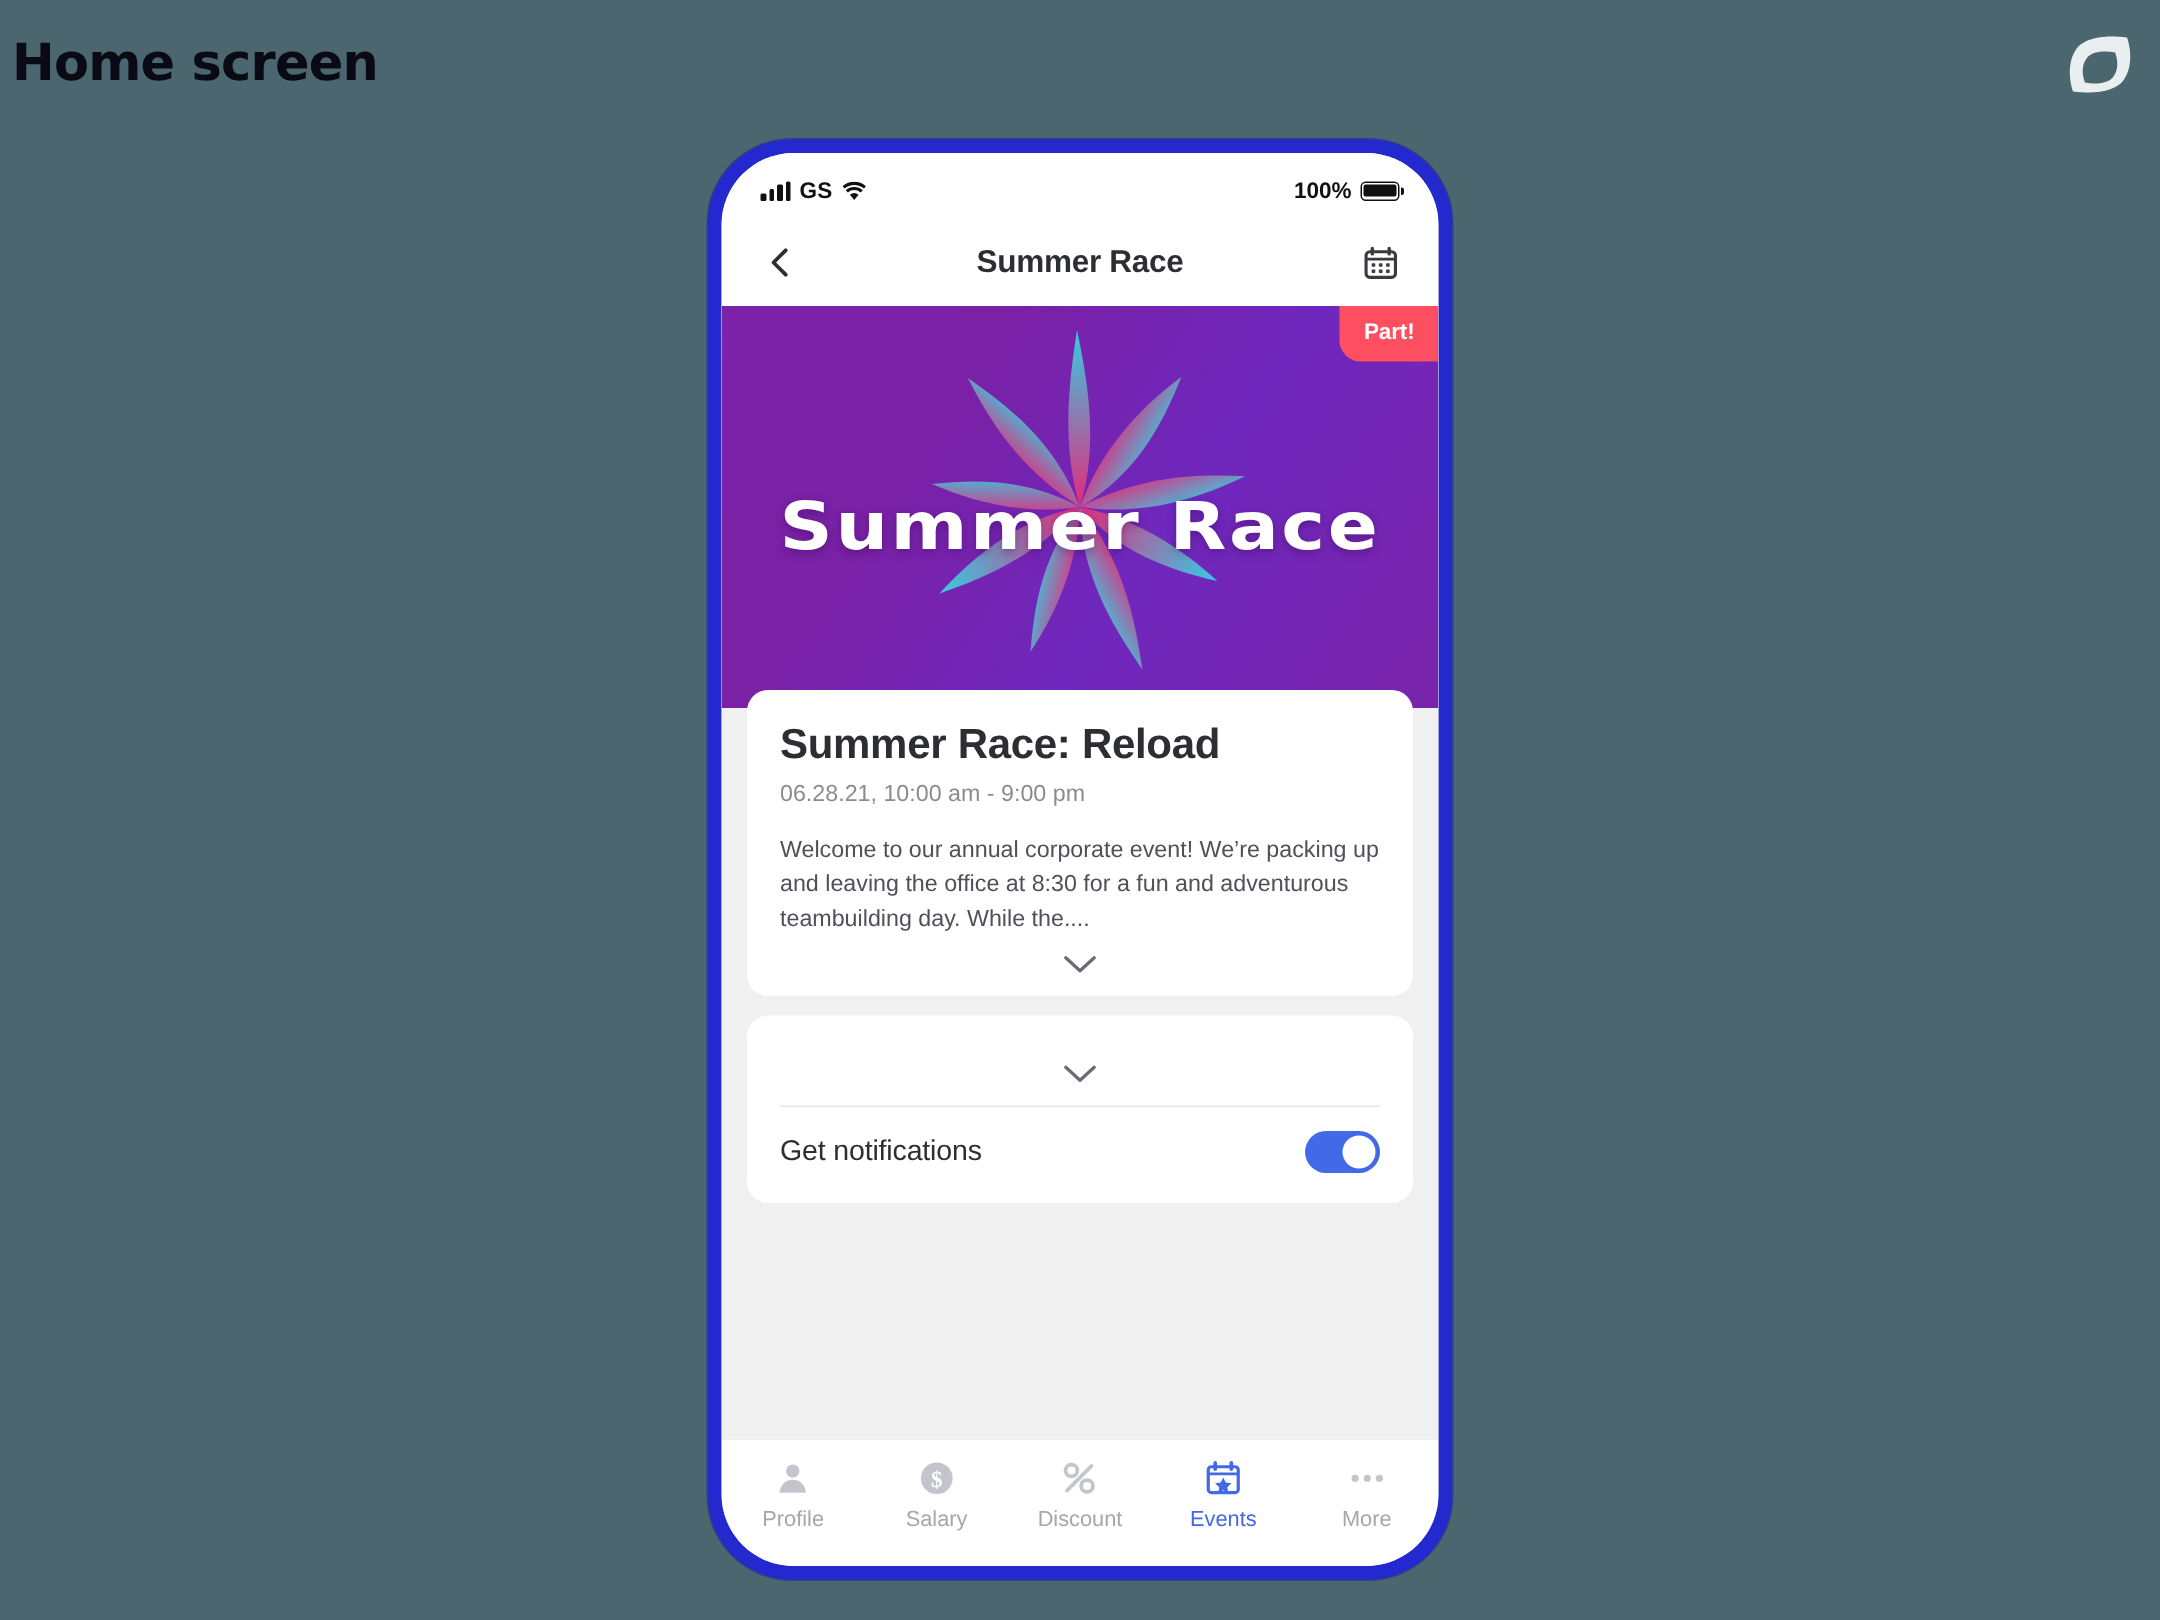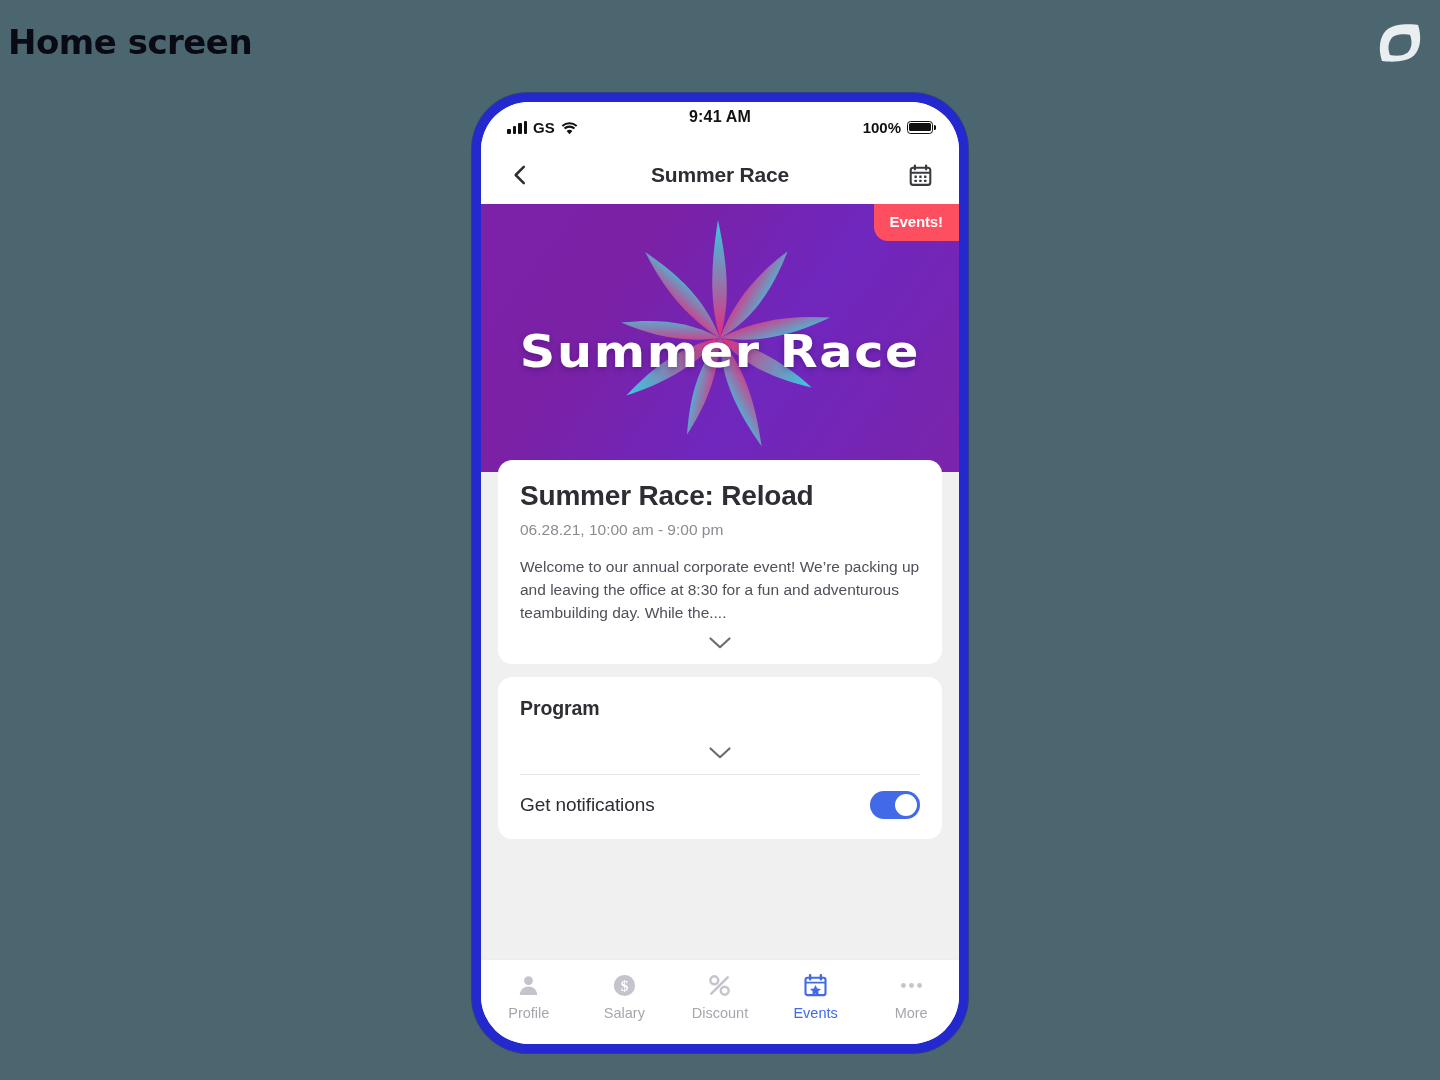--- a/index.html
+++ b/index.html
@@ -338,21 +338,20 @@
         </span>
         <span class="carrier">GS</span>
         <span class="wifi-icon">
           <svg viewBox="0 0 18 14" width="17" height="13" aria-hidden="true">
             <path d="M9 13.2 L5.9 9.6 A4.9 4.9 0 0 1 12.1 9.6 Z" fill="#111"></path>
             <path d="M2.9 6.2 A9.2 9.2 0 0 1 15.1 6.2 L13.6 7.9 A7 7 0 0 0 4.4 7.9 Z" fill="#111"></path>
             <path d="M0.6 3.4 A12.6 12.6 0 0 1 17.4 3.4 L16 5.1 A10.5 10.5 0 0 0 2 5.1 Z" fill="#111"></path>
           </svg>
         </span>
       </div>
-      <div class="status-time">9:41 AM</div>
       <div class="status-right">
         <span class="battery-pct">100%</span>
         <span class="battery">
             <span></span>
           </span>
       </div>
     </div>
 
     <div class="nav-header">
       <div class="nav-back">
@@ -422,36 +421,35 @@
               <g transform="rotate(280)">
                 <path d="M0,0 C-12,-36 -9,-70 -2,-100 C7,-68 12,-36 0,0 Z" fill="url(#pg2)"></path>
               </g>
               <g transform="rotate(320)">
                 <path d="M0,0 C-14,-42 -10,-80 -2,-114 C8,-78 14,-42 0,0 Z" fill="url(#pg3)"></path>
               </g>
             </g>
           </svg>
         </div>
         <div class="hero-wordmark">Summer Race</div>
-        <div class="today-badge">Events!</div>
+        <div class="today-badge">Part!</div>
       </div>
 
       <div class="card card-event">
         <div class="event-title">Summer Race: Reload</div>
         <div class="event-date">06.28.21, 10:00 am - 9:00 pm</div>
         <div class="event-desc">Welcome to our annual corporate event! We’re packing up and leaving the office at 8:30 for a fun and adventurous teambuilding day. While the....</div>
         <div class="chevron-row">
           <svg viewBox="0 0 24 14" width="24" height="14" aria-hidden="true">
             <path d="M2.5 2.5 L12 11.2 L21.5 2.5" fill="none" stroke="#6c6c76" stroke-width="2.2" stroke-linecap="round" stroke-linejoin="round"></path>
           </svg>
         </div>
       </div>
 
       <div class="card">
-        <div class="program-title">Program</div>
         <div class="chevron-row">
           <svg viewBox="0 0 24 14" width="24" height="14" aria-hidden="true">
             <path d="M2.5 2.5 L12 11.2 L21.5 2.5" fill="none" stroke="#6c6c76" stroke-width="2.2" stroke-linecap="round" stroke-linejoin="round"></path>
           </svg>
         </div>
         <div class="divider"></div>
         <div class="notif-row">
           <span class="notif-label">Get notifications</span>
           <span class="toggle"></span>
         </div>

